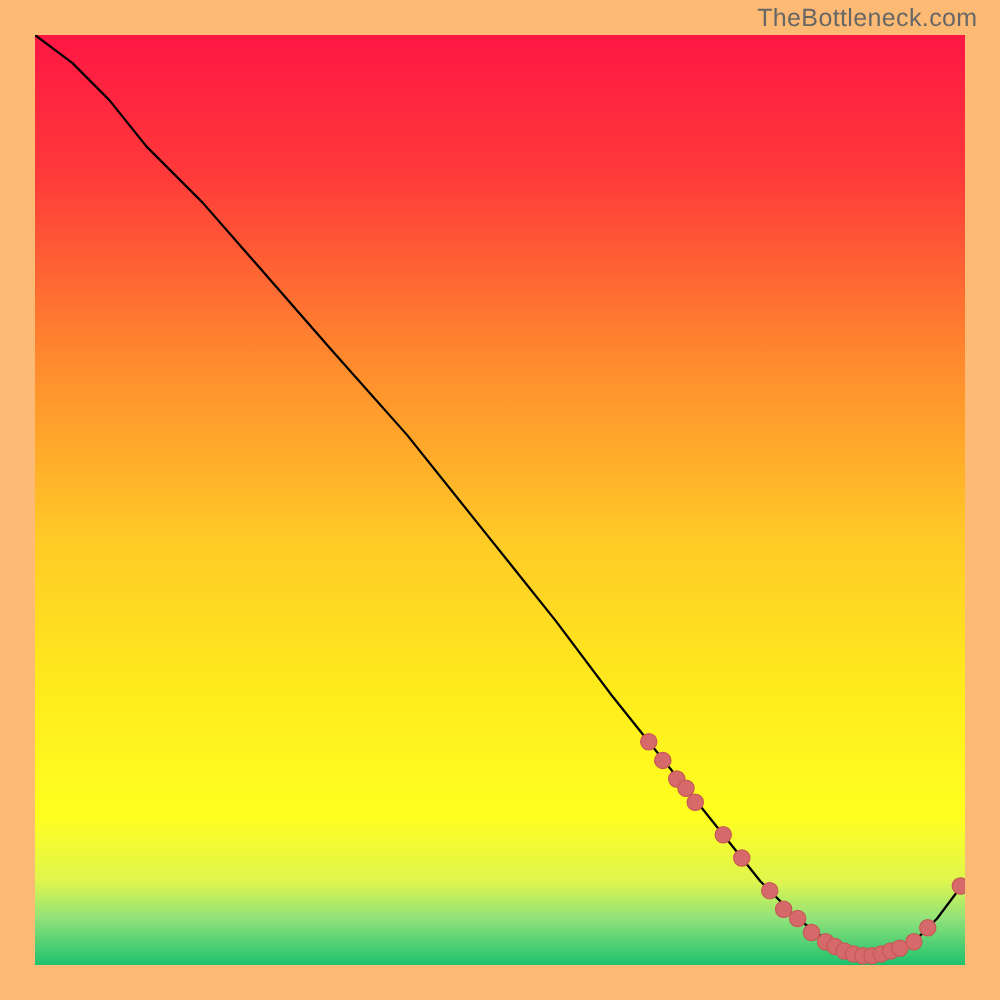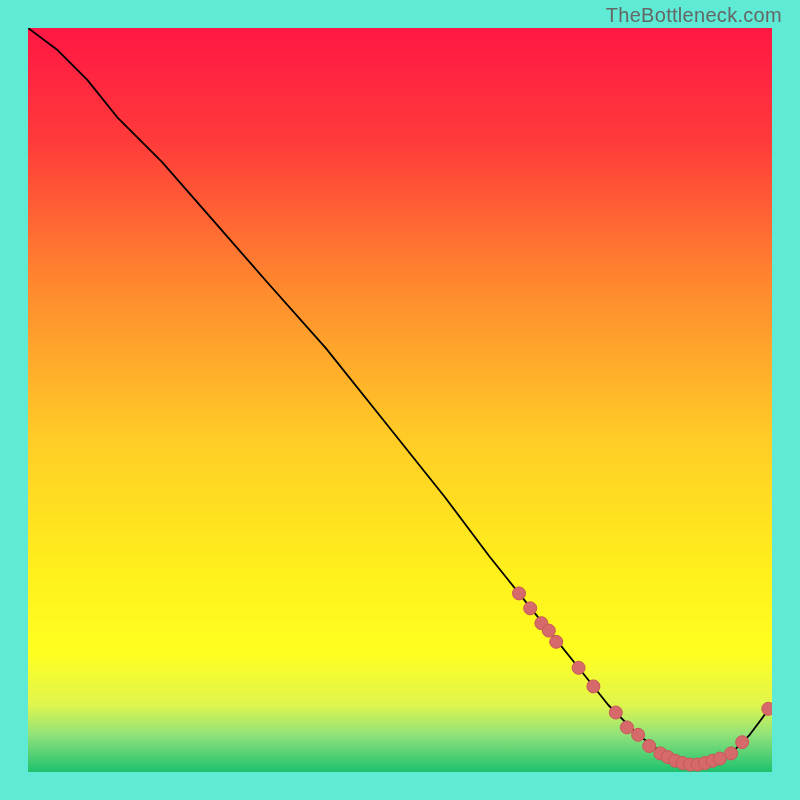--- a/index.html
+++ b/index.html
@@ -8,21 +8,21 @@
     width: 800px;
     height: 800px;
     background: #000;
     font-family: Arial, Helvetica, sans-serif;
     overflow: hidden;
   }
   .outer {
     position: relative;
     width: 800px;
     height: 800px;
-    background: #5eead4;
+    background: #fdba74;
   }
   .watermark {
     position: absolute;
     top: 4px;
     right: 18px;
     font-size: 20px;
     color: #666;
     letter-spacing: 0.3px;
   }
   .plot {

